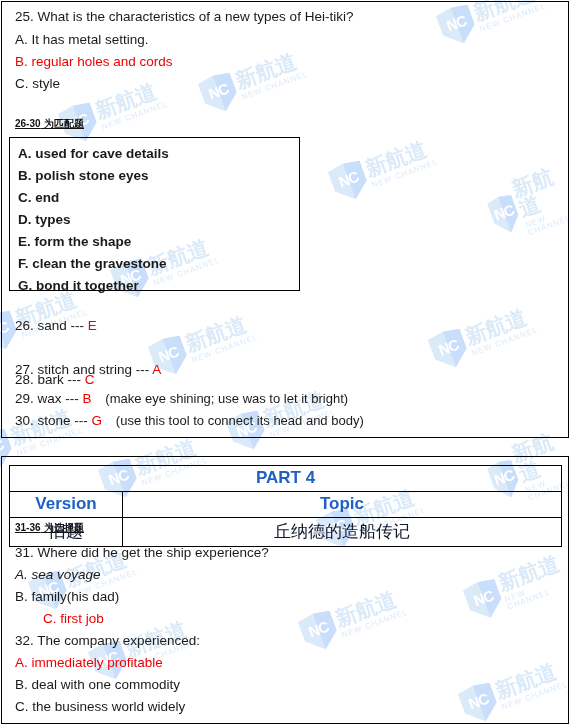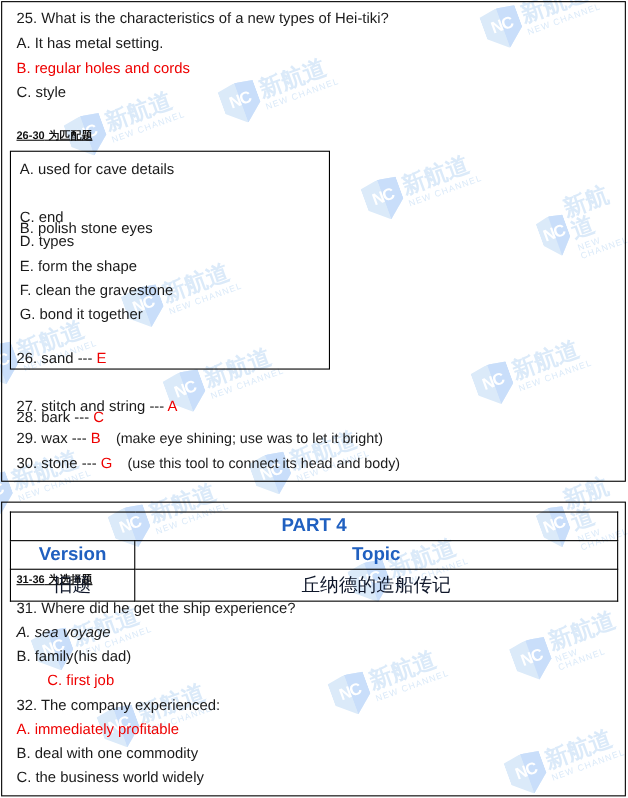--- a/index.html
+++ b/index.html
@@ -131,25 +131,26 @@
     color: #1a1a1a;
     font-size: 13px;
   }
 
   
   #options-box {
     position: absolute;
     left: 7px;
     top: 135px;
     width: 291px;
-    height: 199px;
+    height: 154px;
     border: 1px solid #000000;
     box-sizing: border-box;
     z-index: 11;
     background: transparent;
+    font-weight: bold;
   }
   #options-box .opt {
     position: absolute;
     left: 8px;
     white-space: nowrap;
     font-size: 13.5px;
     line-height: 1;
     color: #1a1a1a;
   }
 
@@ -406,21 +407,21 @@
     <div class="line" style="left:13px; top:8px;">25.  What is the characteristics of a new types of Hei-tiki?</div>
 
     <div class="line" style="left:13px; top:31px;">A.  It has metal setting.</div>
     <div class="line red" style="left:13px; top:53px;">B.  regular holes and cords</div>
     <div class="line" style="left:13px; top:75px;">C.  style</div>
 
     <div class="line cn-head" style="left:13px; top:117px;"><span class="num">26-30</span><span> 为匹配题</span></div>
 
     <div id="options-box">
       <div class="opt" style="top:9px;">A.  used for cave details</div>
-      <div class="opt" style="top:31px;margin-top:32px;">B.  polish stone eyes</div>
+      <div class="opt" style="top:31px;">B.  polish stone eyes</div>
       <div class="opt" style="top:53px;">C.  end</div>
       <div class="opt" style="top:75px;">D. types</div>
       <div class="opt" style="top:97px;">E. form the shape</div>
       <div class="opt" style="top:119px;">F. clean the gravestone</div>
       <div class="opt" style="top:141px;">G. bond it together</div>
     </div>
 
     <div class="line" style="left:13px; top:317px;">
       <span>26.</span>
       <span>sand ---</span>

